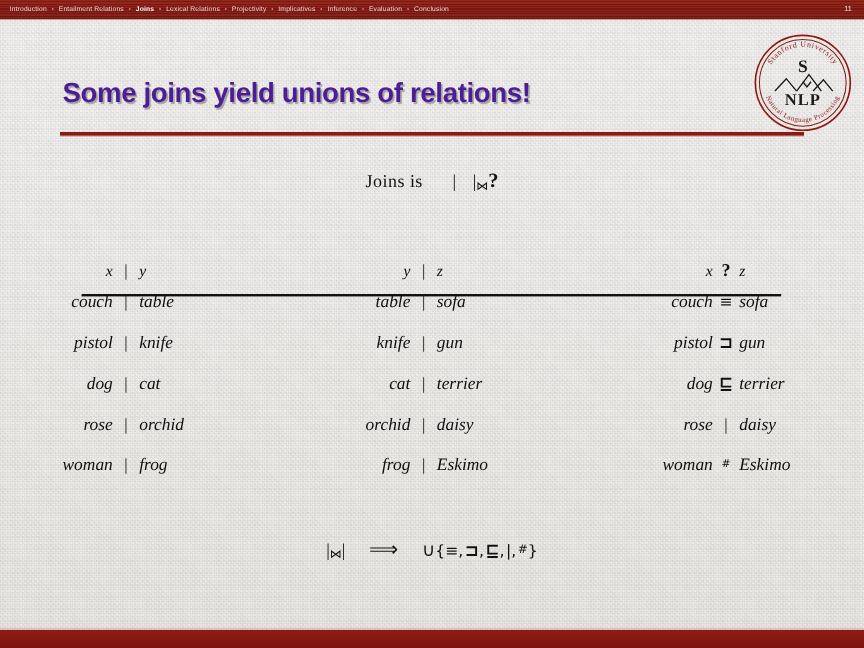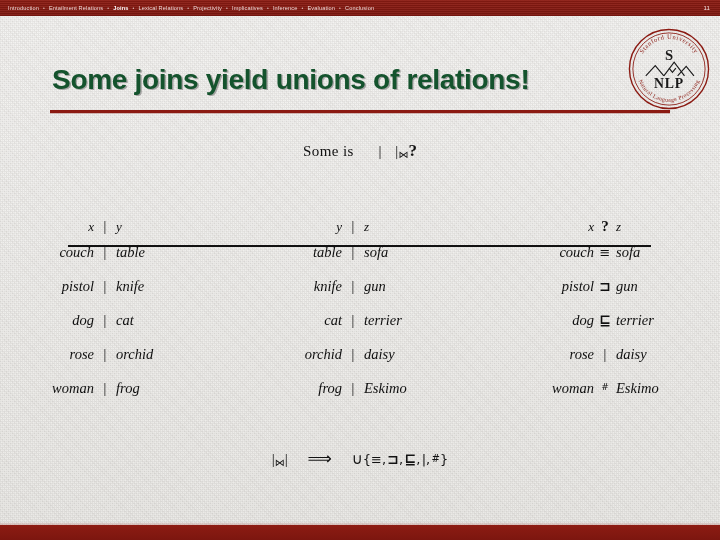--- a/index.html
+++ b/index.html
@@ -46,23 +46,23 @@
   #topbar .navitem.current { color: #ffffff; font-weight: bold; }
   #topbar .navsep { padding: 0 2px; color: #d8b6b2; font-size: 5px; }
   #topbar .pagenum { color: #f3e4e2; font-size: 6px; padding-right: 4px; }
 
   
   #title {
     position: absolute;
     left: 52px; top: 64px;
     width: 600px;
     font-family: "Liberation Sans", sans-serif;
-    font-size: 28px;
+    font-size: 23px;
     font-weight: bold;
-    color: #14532d;
+    color: #4c1d95;
     letter-spacing: -0.3px;
     text-shadow: 1.4px 1.4px 0.6px rgba(110,110,110,0.55);
     white-space: nowrap;
   }
   #title-rule {
     position: absolute;
     left: 50px; top: 110px;
     width: 620px; height: 3px;
     background: #8b1a12;
     box-shadow: 0 1px 0 rgba(180,120,115,0.45);
@@ -219,21 +219,21 @@
       <path d="M 23,58 L 34,46 L 44,58"></path>
       <path d="M 44,58 L 56,42 L 68,58"></path>
       <path d="M 60,58 L 70,47 L 79,58"></path>
       <path d="M 50,49 L 54,54 L 58,49"></path>
     </g>
     <text x="50" y="72" text-anchor="middle" font-family="'Liberation Serif', serif" font-size="16" font-weight="bold" fill="#1a1a1a" letter-spacing="1">NLP</text>
   </svg>
 </div>
 
 <div id="question">
-  <span class="ws">Some is</span>
+  <span class="ws">Joins is</span>
   <span class="joinexpr">
     <span class="bar">|</span>
     <span>|</span><span class="bowtie">⋈</span><span class="qm">?</span>
   </span>
 </div>
 
 <div id="tables">
 
   <div class="trow header">
     <span class="blk panel1">

